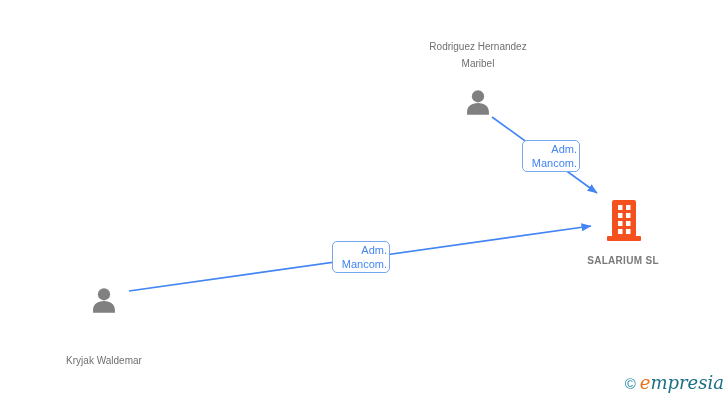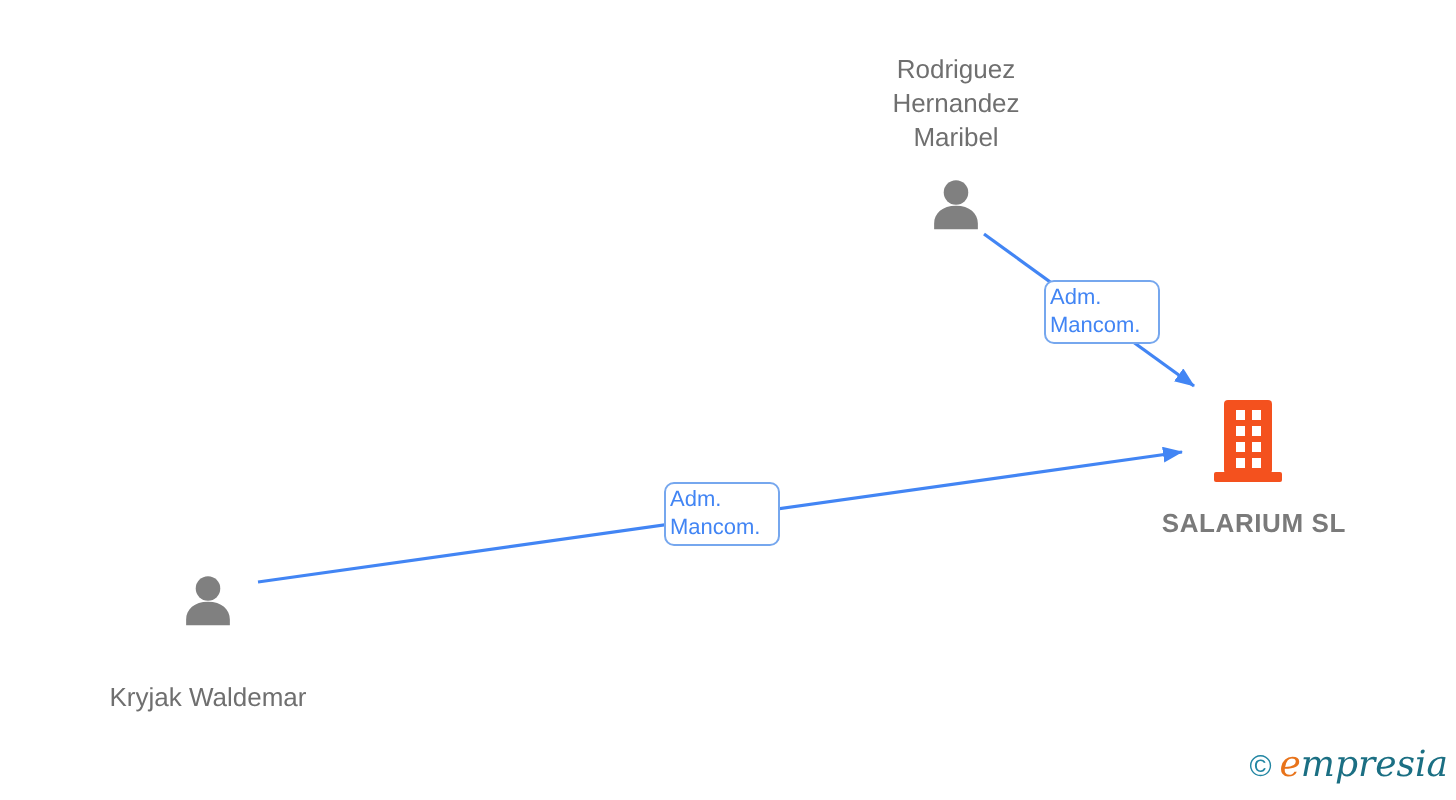--- a/index.html
+++ b/index.html
@@ -23,43 +23,44 @@
     height: 400px;
   }
   .node {
     position: absolute;
     cursor: pointer;
   }
   .node-label {
     position: absolute;
     width: 100px;
     text-align: center;
-    font-size: 13px;
+    font-size: 10px;
     line-height: 17px;
     color: #6f6f6f;
+    margin-top: 12px;
   }
   .node-label.company {
     font-weight: bold;
     color: #7a7a7a;
     letter-spacing: 0.3px;
   }
   .node-icon {
     position: absolute;
   }
   .edge-label {
     position: absolute;
     width: 58px;
     height: 32px;
     background: #ffffff;
     border: 1.5px solid #76a7ee;
     border-radius: 5px;
     color: #4285f4;
     font-size: 11px;
     line-height: 14px;
-    text-align: left;
+    text-align: right;
     display: flex;
     align-items: center;
     justify-content: center;
     box-sizing: border-box;
     padding: 1px 2px;
   }
   .edge-label span {
     display: block;
     width: 100%;
   }
@@ -122,21 +123,21 @@
       <rect x="4" y="36" width="34" height="5" rx="1" fill="#f4511e"></rect>
       <rect x="15" y="5" width="4.5" height="5" fill="#ffffff"></rect>
       <rect x="23" y="5" width="4.5" height="5" fill="#ffffff"></rect>
       <rect x="15" y="13" width="4.5" height="5" fill="#ffffff"></rect>
       <rect x="23" y="13" width="4.5" height="5" fill="#ffffff"></rect>
       <rect x="15" y="21" width="4.5" height="5" fill="#ffffff"></rect>
       <rect x="23" y="21" width="4.5" height="5" fill="#ffffff"></rect>
       <rect x="15" y="29" width="4.5" height="5" fill="#ffffff"></rect>
       <rect x="23" y="29" width="4.5" height="5" fill="#ffffff"></rect>
     </svg>
-    <div class="node-label company" style="left:573px; top:253px;text-align:right;">SALARIUM SL</div>
+    <div class="node-label company" style="left:573px; top:240px;">SALARIUM SL</div>
   </div>
 
   <div class="edge-label" style="left:522px; top:140px;">
     <span>Adm. Mancom.</span>
   </div>
   <div class="edge-label" style="left:332px; top:241px;">
     <span>Adm. Mancom.</span>
   </div>
 
   <div class="watermark">

